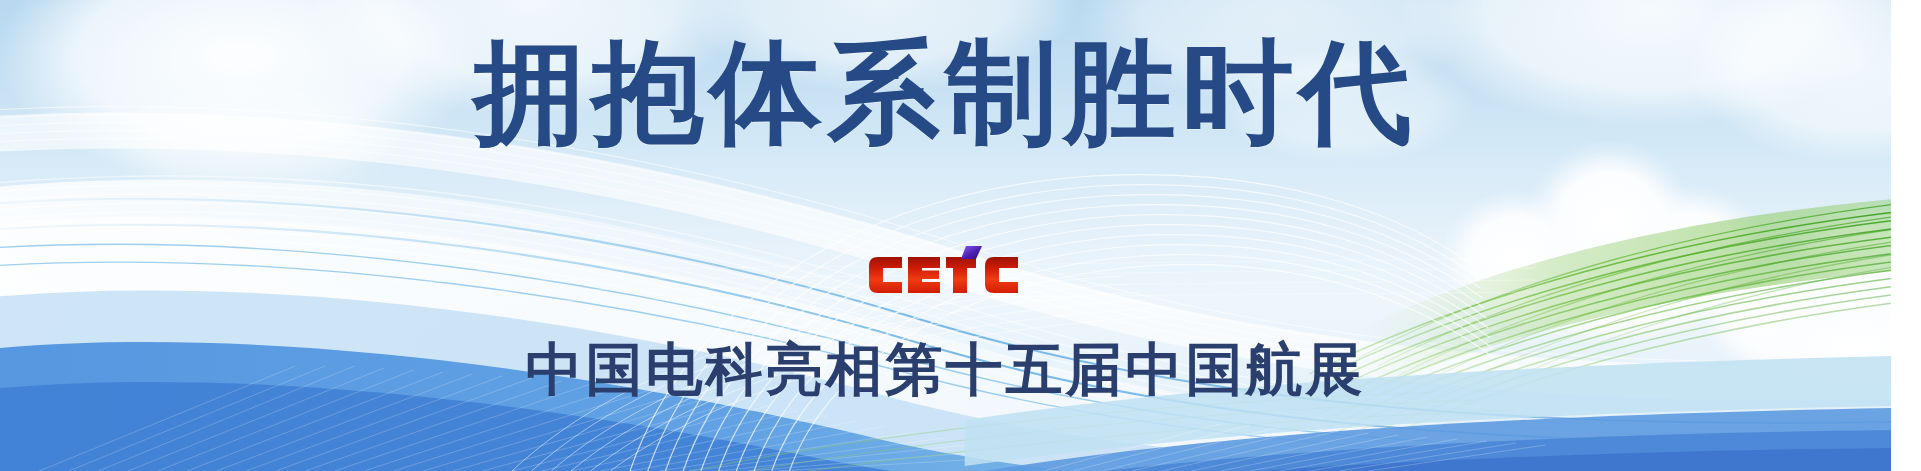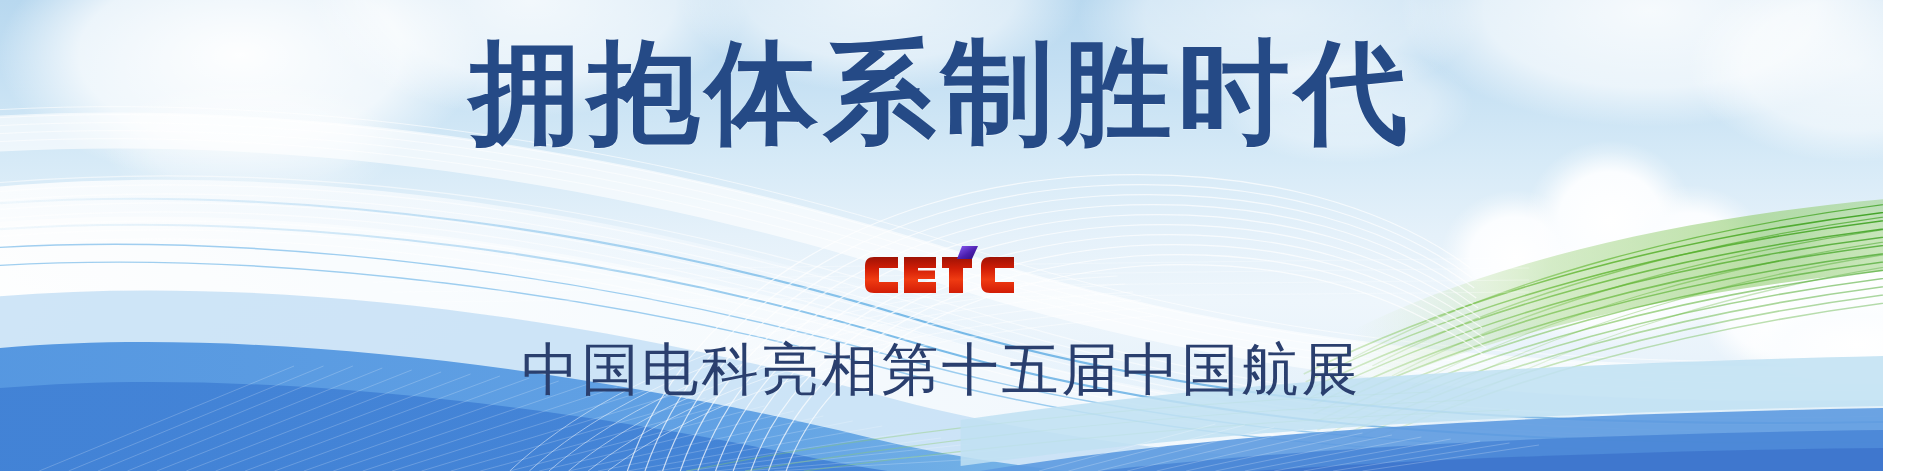--- a/index.html
+++ b/index.html
@@ -4,20 +4,21 @@
 <style>
   html,body{margin:0;padding:0;background:#ffffff;}
   body{font-family:"Liberation Sans","DejaVu Sans",sans-serif;}
 
   #banner{
     position:relative;
     width:1883px;
     height:471px;
     overflow:hidden;
     background:#14b8a6;
+    padding-left:8px;
   }
 
   
   .sky{
     position:absolute; inset:0;
     background:
       linear-gradient(to bottom,
         #b8d8ef 0%,
         #c5e0f3 16%,
         #d6eaf7 34%,
@@ -97,21 +98,21 @@
   .logo svg{display:block;}
 
   
   .subtitle{
     position:absolute;
     left:0; right:0;
     top:332px;
     text-align:center;
     font-family:"Liberation Sans","DejaVu Sans",sans-serif;
     font-size:57px;
-    font-weight:400;
+    font-weight:700;
     color:#2a3f6e;
     letter-spacing:3px;
     white-space:nowrap;
   }
 </style>
 </head>
 <body>
 
 <div id="banner">
 

